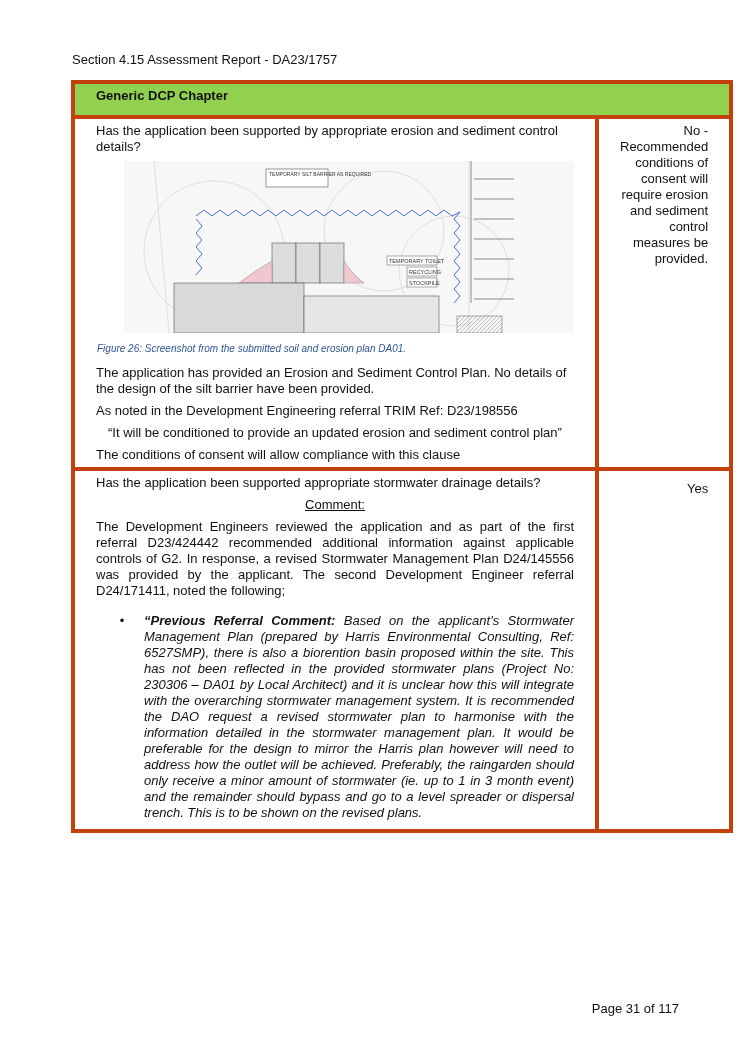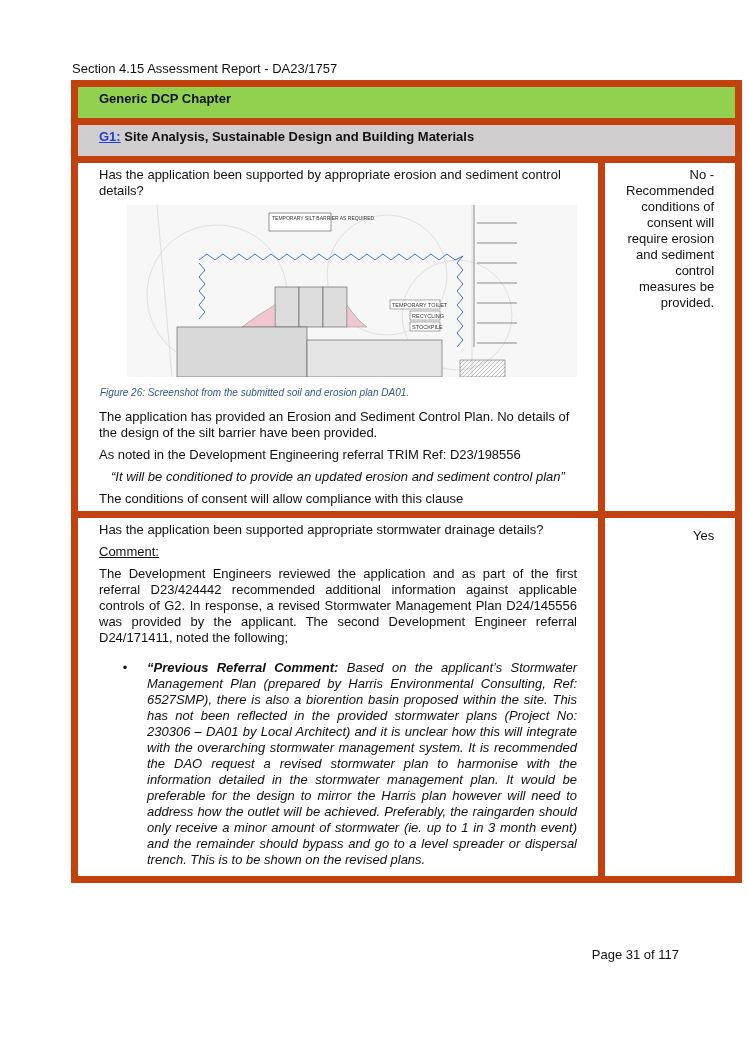--- a/index.html
+++ b/index.html
@@ -1,49 +1,46 @@
 <!DOCTYPE html>
 <html><head>
 <meta charset="utf-8">
 <style>
   html, body { margin:0; padding:0; background:#ffffff; }
   body { width:749px; height:1061px; position:relative; overflow:hidden;
          font-family:"Liberation Sans", sans-serif; color:#111; }
-  .doc-header { position:absolute; left:72px; top:61px; font-size:13px; }
+  .doc-header { position:absolute; left:72px; top:52px; font-size:13px; }
   table.dcp { position:absolute; left:71px; top:80px; width:609px;
               border-collapse:collapse; font-size:13px; }
-  table.dcp td { border:7px solid #c2410c; padding:4px 21px; vertical-align:top; line-height:16px; }
+  table.dcp td { border:4px solid #c2410c; padding:4px 21px; vertical-align:top; line-height:16px; }
   .row-green td { background:#92d050; font-weight:bold; height:23px; vertical-align:middle; }
   .row-grey td { background:#d0cece; font-weight:bold; height:23px; vertical-align:middle; }
   a.ref { color:#1f3fd6; text-decoration:underline; }
   .col-main { width:482px; }
   .col-side { width:94px; text-align:right; }
   p { margin:0 0 6px 0; }
   .caption { color:#2f5597; font-style:italic; font-size:10px; margin:8px 0 8px 1px; }
-  .quote { font-style:italic; padding-left:12px; }
+  .quote { padding-left:12px; }
   .justify { text-align:justify; }
-  .underline { text-decoration:underline; }
+  .underline { text-decoration:underline;text-align:center; }
   .bullet-wrap { display:flex; margin:14px 0 4px 0; }
   .bullet { width:44px; text-align:center; flex:none; padding-left:4px; }
   .bullet-text { font-style:italic; text-align:justify; }
   .figure { width:450px; height:172px; margin:6px 0 0 28px; position:relative; background:#fafafa; }
-  .page-num { position:absolute; right:70px; top:947px; font-size:13px; }
+  .page-num { position:absolute; right:70px; top:1001px; font-size:13px; }
 </style>
 </head>
 <body>
 
 <div class="doc-header">Section 4.15 Assessment Report - DA23/1757</div>
 
 <table class="dcp">
   <tbody>
       <tr class="row-green">
     <td colspan="2">Generic DCP Chapter</td>
-  </tr>
-  <tr class="row-grey">
-    <td colspan="2"><a class="ref">G1:</a><span> Site Analysis, Sustainable Design and Building Materials</span></td>
   </tr>
   <tr>
     <td class="col-main">
       <p>Has the application been supported by appropriate erosion and sediment control details?</p>
       <div class="figure">
         <svg width="450" height="172" viewBox="0 0 450 172">
           <rect x="0" y="0" width="450" height="172" fill="#f7f7f7"></rect>
           <g stroke="#d8d8d8" fill="none" stroke-width="0.8">
             <circle cx="90" cy="90" r="70"></circle>
                 <circle cx="260" cy="70" r="60"></circle>

